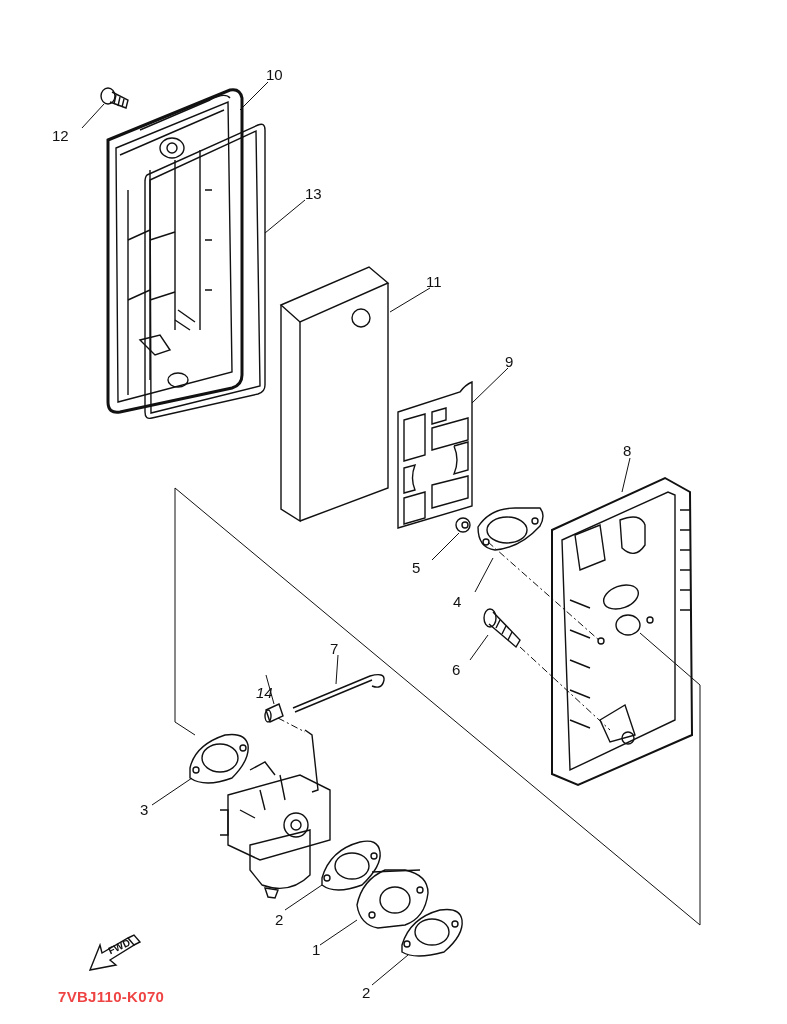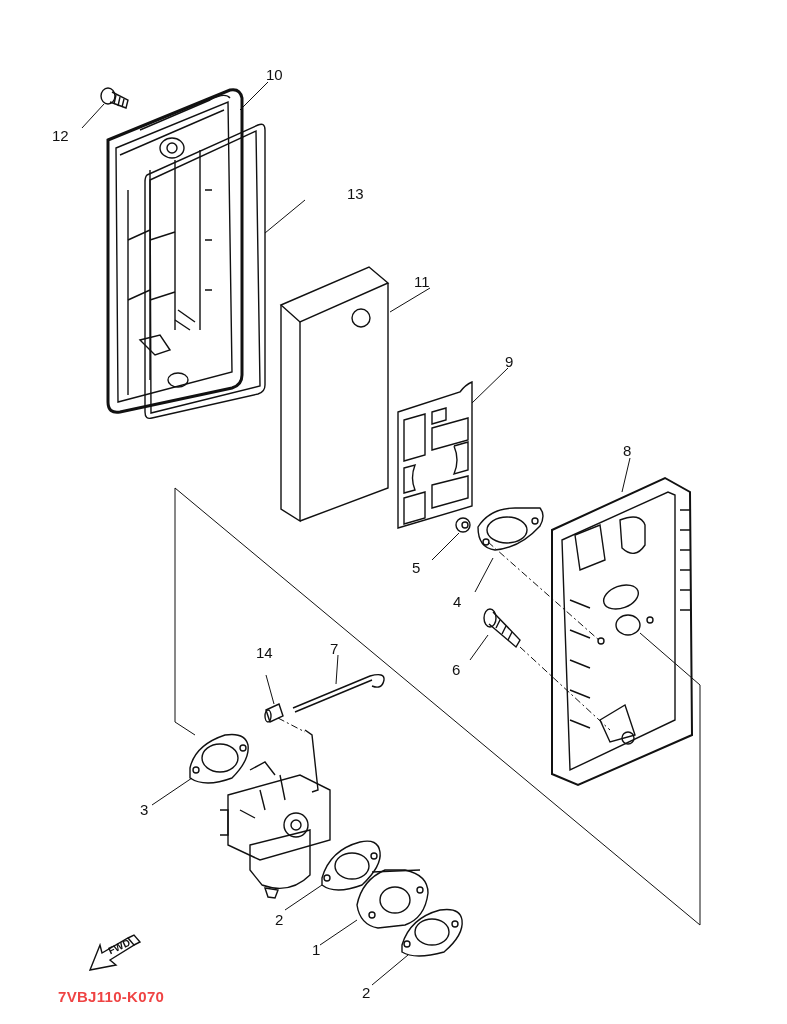--- a/index.html
+++ b/index.html
@@ -170,29 +170,29 @@
   <line class="leader" x1="372" y1="985" x2="408" y2="955"></line>
 
   <g class="part">
     <path d="M90,970 L100,945 L102,953 L128,938 L134,945 L110,960 L116,965 Z"></path>
     <path d="M128,938 L134,935 L140,942 L134,945"></path>
   </g>
 </svg>
 
 <span class="lbl" style="left:266px;top:67px;">10</span>
 <span class="lbl" style="left:52px;top:128px;">12</span>
-<span class="lbl" style="left:305px;top:186px;margin-left:42px;">13</span>
-<span class="lbl" style="left:414px;top:274px;">11</span>
+<span class="lbl" style="left:305px;top:186px;">13</span>
+<span class="lbl" style="left:426px;top:274px;">11</span>
 <span class="lbl" style="left:505px;top:354px;">9</span>
 <span class="lbl" style="left:623px;top:443px;">8</span>
 <span class="lbl" style="left:412px;top:560px;">5</span>
 <span class="lbl" style="left:453px;top:594px;">4</span>
 <span class="lbl" style="left:452px;top:662px;">6</span>
 <span class="lbl" style="left:330px;top:641px;">7</span>
-<span class="lbl" style="left:256px;top:645px;">14</span>
+<span class="lbl" style="left:256px;top:685px;font-style:italic;">14</span>
 <span class="lbl" style="left:140px;top:802px;">3</span>
 <span class="lbl" style="left:275px;top:912px;">2</span>
 <span class="lbl" style="left:312px;top:942px;">1</span>
 <span class="lbl" style="left:362px;top:985px;">2</span>
 
 <span class="lbl" style="left:108px;top:942px;font-size:10px;font-weight:bold;transform:rotate(-25deg);">FWD</span>
 <span class="code">7VBJ110-K070</span>
 </div>
 
 </body></html>

